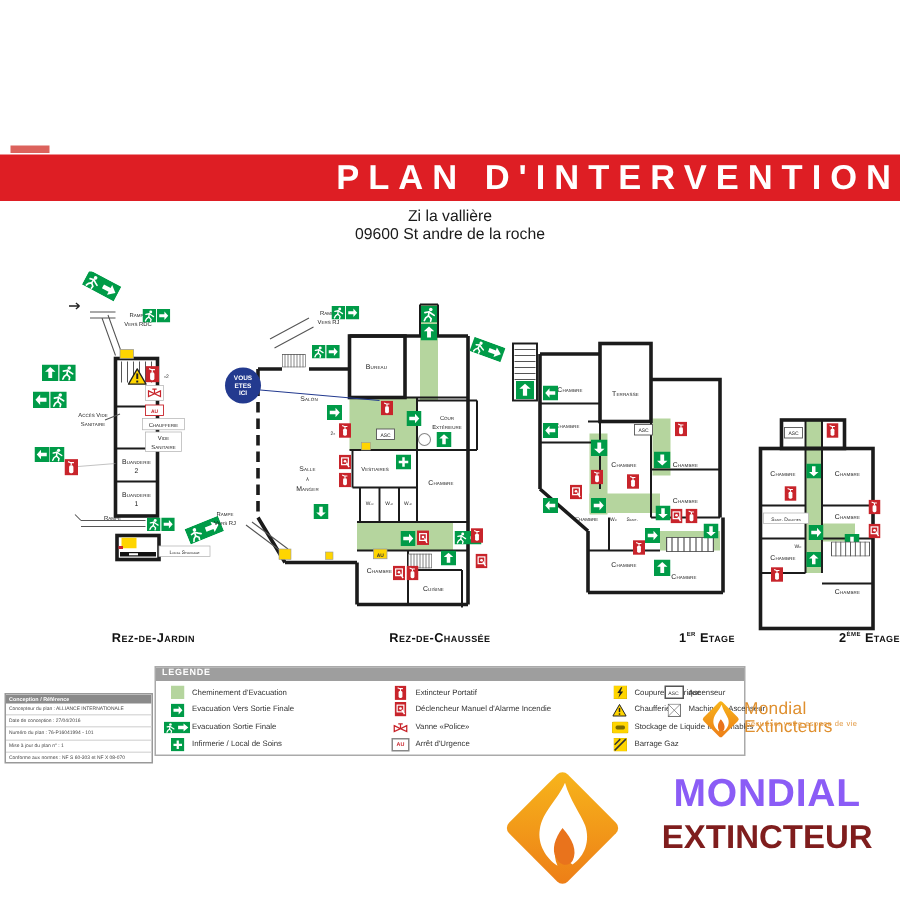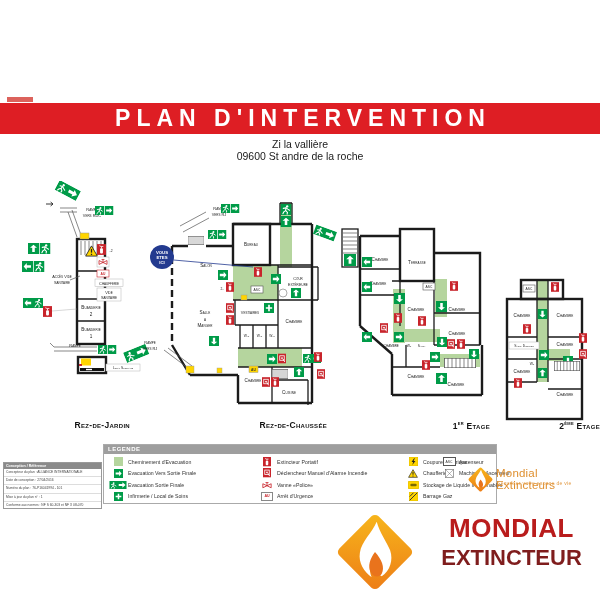--- a/index.html
+++ b/index.html
@@ -2,21 +2,21 @@
 <html><head>
 <meta charset="utf-8">
 <style>
   html,body{margin:0;padding:0;background:#fff;}
   #page{position:relative;width:600px;height:600px;background:#fff;overflow:hidden;
         font-family:"Liberation Sans",sans-serif;}
   .abs{position:absolute;}
   
   #corner-mark{left:7px;top:97px;width:26px;height:5px;background:#d6473f;opacity:.85;}
   #banner{left:0;top:103px;width:600px;height:31px;background:#de1e24;color:#fff;
-          display:flex;align-items:center;justify-content:center;}
+          display:flex;align-items:center;justify-content:flex-end;}
   #banner span{font-weight:bold;font-size:23px;letter-spacing:6px;padding-left:6px;}
   #address{left:0;top:139px;width:600px;text-align:center;color:#1a1a1a;font-size:10.5px;line-height:11.5px;}
   
   svg text{font-family:"Liberation Sans",sans-serif;}
   .w{stroke:#1b1b1b;stroke-width:2.4;fill:none;}
   .w2{stroke:#1b1b1b;stroke-width:1.3;fill:none;}
   .thin{stroke:#555;stroke-width:.7;fill:none;}
   .grn{fill:#b5d59e;}
   .rm{font-size:4.6px;fill:#1a1a1a;text-anchor:middle;font-variant:small-caps;letter-spacing:.1px;}
   .rm-s{font-size:3.9px;fill:#1a1a1a;text-anchor:middle;font-variant:small-caps;}
@@ -43,21 +43,21 @@
   
   #infobox{left:3px;top:462px;width:97px;height:45px;border:1px solid #999;background:#fff;overflow:hidden;}
   #infobox .ih{background:#8a8a8a;color:#fff;font-size:3.6px;font-weight:bold;padding:1px 2px;}
   #infobox .il{font-size:3.3px;color:#444;padding:0 2px;line-height:7.2px;white-space:nowrap;overflow:hidden;border-bottom:.5px solid #ddd;}
   
   #brand-small{left:467px;top:464px;width:132px;height:36px;}
   #brand-small .bs-name{position:absolute;left:29px;top:3px;font-size:11.5px;color:#df8f2e;letter-spacing:.2px;}
   #brand-small .bs-tag{position:absolute;left:30px;top:16px;font-size:5px;color:#e29a45;letter-spacing:.3px;}
   #brand-large{left:333px;top:506px;width:264px;height:92px;}
   #brand-large .bl-text{position:absolute;left:93px;top:7px;width:171px;text-align:center;}
-  #brand-large .bl-w1{font-size:26px;font-weight:bold;color:#b91c1c;letter-spacing:.5px;line-height:30px;}
+  #brand-large .bl-w1{font-size:26px;font-weight:bold;color:#8b5cf6;letter-spacing:.5px;line-height:30px;}
   #brand-large .bl-w2{font-size:22px;font-weight:bold;color:#7f1d1d;letter-spacing:0px;line-height:30px;}
 </style>
 </head>
 <body>
 
 <div id="page">
 
   <svg width="0" height="0" style="position:absolute" aria-hidden="true">
     <defs>
       <linearGradient id="gradOrange" x1="0" y1="0" x2="1" y2="1">

